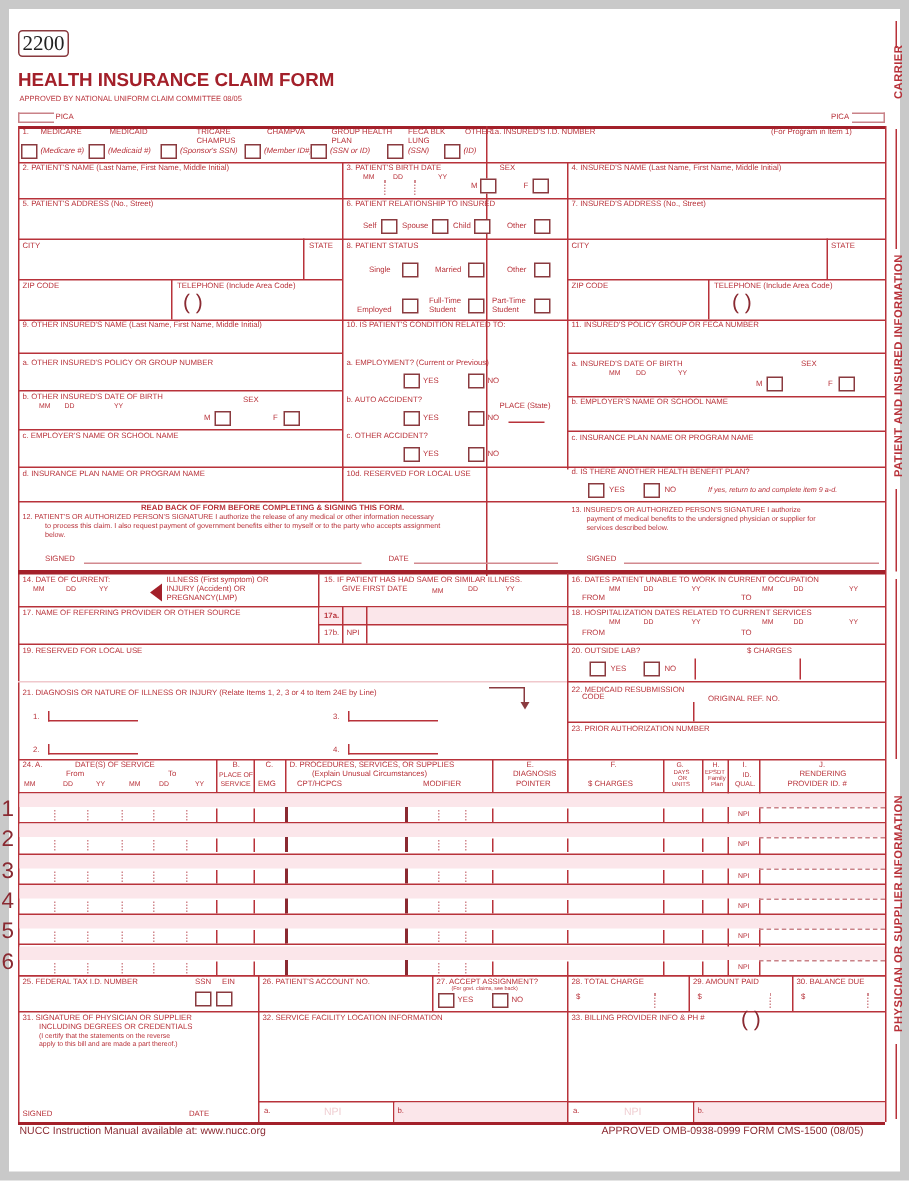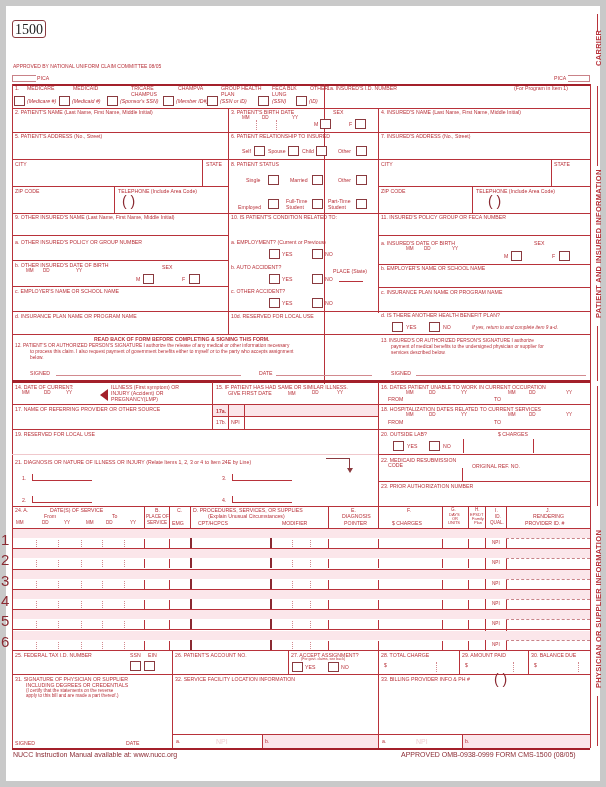--- a/index.html
+++ b/index.html
@@ -19,21 +19,22 @@
 .rownum{position:absolute;font-size:15px;color:#8a2a32;font-family:"Liberation Sans",sans-serif}
 .side{position:absolute;font-size:7.5px;font-weight:bold;color:#b8323a;transform:rotate(-90deg);transform-origin:left top;white-space:nowrap;letter-spacing:0.3px}
 .dash{position:absolute;height:0;border-top:1px dashed #c98288}
 .paren{position:absolute;font-size:14px;color:#8a2a32}
 </style>
 </head>
 <body>
 
 <div class="page">
 
-  <div class="abs" style="left:6px;top:14px;width:34px;height:18px;border:1px solid #8a3a3f;border-radius:3px;font-family:'Liberation Serif',serif;font-size:14px;color:#222;text-align:center;line-height:17px">1500</div>
+  <div class="abs" style="left:6px;top:14px;width:34px;height:18px;border:1px solid #8a3a3f;border-radius:3px;font-family:'Liberation Serif',serif;font-size:14px;color:#222;text-align:center;line-height:17px">2200</div>
+  <div class="abs b" style="left:6px;top:40px;font-size:12.5px;color:#a3202a">HEALTH INSURANCE CLAIM FORM</div>
   <div class="lbl" style="left:7px;top:58px;font-size:5px">APPROVED BY NATIONAL UNIFORM CLAIM COMMITTEE 08/05</div>
 
   <div class="abs" style="left:6px;top:69px;width:24px;height:7px;border:1px solid #c98288;border-right:none"></div>
   <div class="lbl" style="left:31px;top:70px">PICA</div>
   <div class="lbl" style="left:548px;top:70px">PICA</div>
   <div class="abs" style="left:562px;top:69px;width:22px;height:7px;border:1px solid #c98288;border-left:none"></div>
 
   <div class="hlt" style="left:6px;top:78px;width:578px"></div>
   <div class="vl" style="left:6px;top:78px;height:664px"></div>
   <div class="vl" style="left:584px;top:78px;height:664px"></div>

